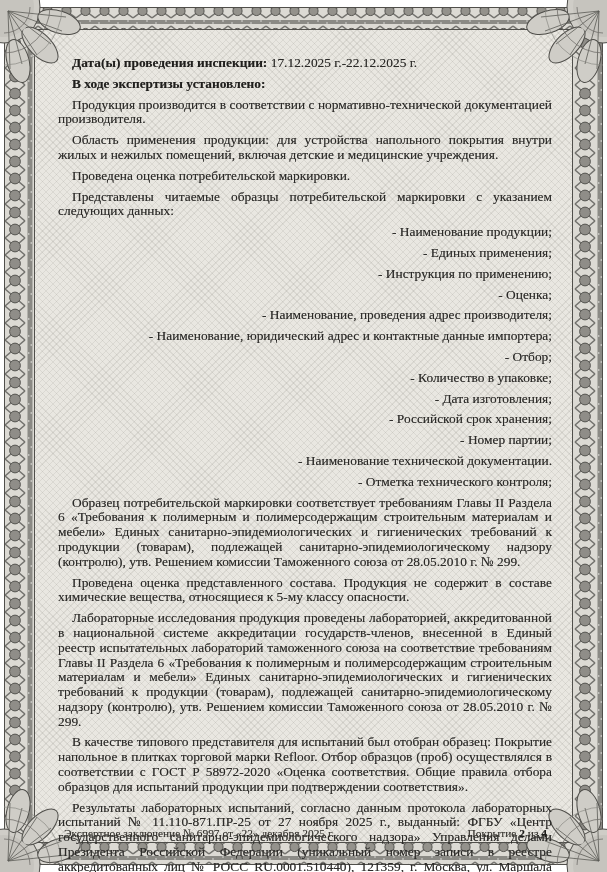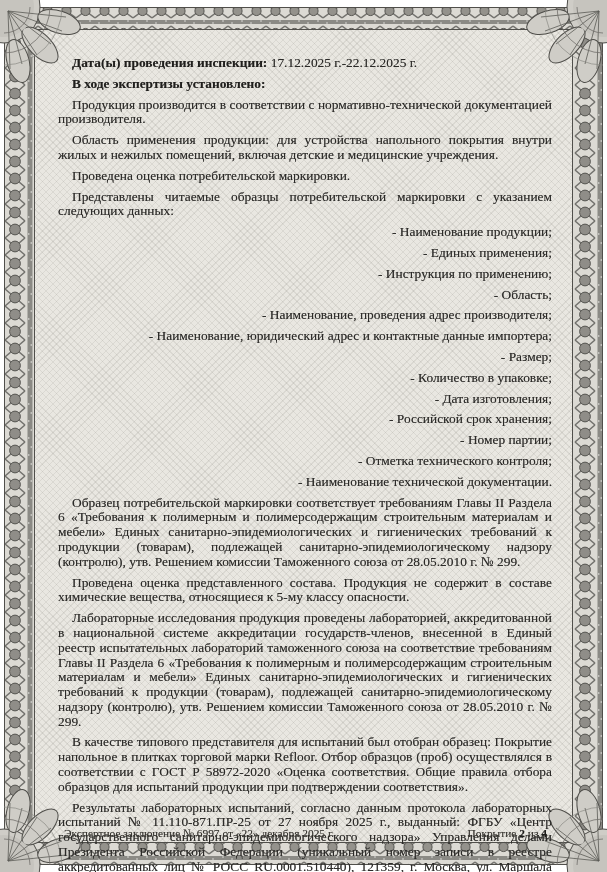--- a/index.html
+++ b/index.html
@@ -91,30 +91,30 @@
   <p class="b">В ходе экспертизы установлено:</p>
 
   <p>Продукция производится в соответствии с нормативно-технической документацией производителя.</p>
   <p>Область применения продукции: для устройства напольного покрытия внутри жилых и нежилых помещений, включая детские и медицинские учреждения.</p>
   <p>Проведена оценка потребительской маркировки.</p>
   <p>Представлены читаемые образцы потребительской маркировки с указанием следующих данных:</p>
 
   <p class="li">- Наименование продукции;</p>
   <p class="li">- Единых применения;</p>
   <p class="li">- Инструкция по применению;</p>
-  <p class="li">- Область;</p>
+  <p class="li">- Оценка;</p>
   <p class="li">- Наименование, проведения адрес производителя;</p>
   <p class="li">- Наименование, юридический адрес и контактные данные импортера;</p>
-  <p class="li">- Размер;</p>
+  <p class="li">- Отбор;</p>
   <p class="li">- Количество в упаковке;</p>
   <p class="li">- Дата изготовления;</p>
   <p class="li">- Российской срок хранения;</p>
   <p class="li">- Номер партии;</p>
+  <p class="li">- Наименование технической документации.</p>
   <p class="li">- Отметка технического контроля;</p>
-  <p class="li">- Наименование технической документации.</p>
 
   <p>Образец потребительской маркировки соответствует требованиям Главы II Раздела 6 «Требования к полимерным и полимерсодержащим строительным материалам и мебели» Единых санитарно-эпидемиологических и гигиенических требований к продукции (товарам), подлежащей санитарно-эпидемиологическому надзору (контролю), утв. Решением комиссии Таможенного союза от 28.05.2010 г. № 299.</p>
   <p>Проведена оценка представленного состава. Продукция не содержит в составе химические вещества, относящиеся к 5-му классу опасности.</p>
   <p>Лабораторные исследования продукция проведены лабораторией, аккредитованной в национальной системе аккредитации государств-членов, внесенной в Единый реестр испытательных лабораторий таможенного союза на соответствие требованиям Главы II Раздела 6 «Требования к полимерным и полимерсодержащим строительным материалам и мебели» Единых санитарно-эпидемиологических и гигиенических требований к продукции (товарам), подлежащей санитарно-эпидемиологическому надзору (контролю), утв. Решением комиссии Таможенного союза от 28.05.2010 г. № 299.</p>
   <p>В качестве типового представителя для испытаний был отобран образец: Покрытие напольное в плитках торговой марки Refloor. Отбор образцов (проб) осуществлялся в соответствии с ГОСТ Р 58972-2020 «Оценка соответствия. Общие правила отбора образцов для испытаний продукции при подтверждении соответствия».</p>
   <p>Результаты лабораторных испытаний, согласно данным протокола лабораторных испытаний № 11.110-871.ПР-25 от 27 ноября 2025 г., выданный: ФГБУ «Центр государственного санитарно-эпидемиологического надзора» Управления делами Президента Российской Федерации (уникальный номер записи в реестре аккредитованных лиц № РОСС RU.0001.510440), 121359, г. Москва, ул. Маршала Тимошенко, д. 23, представлены в таблице 1 и 2.</p>
 </div>
 
 <div class="footer">
   <span>Экспертное заключение № 6997 от «22» декабря 2025 г.</span>

